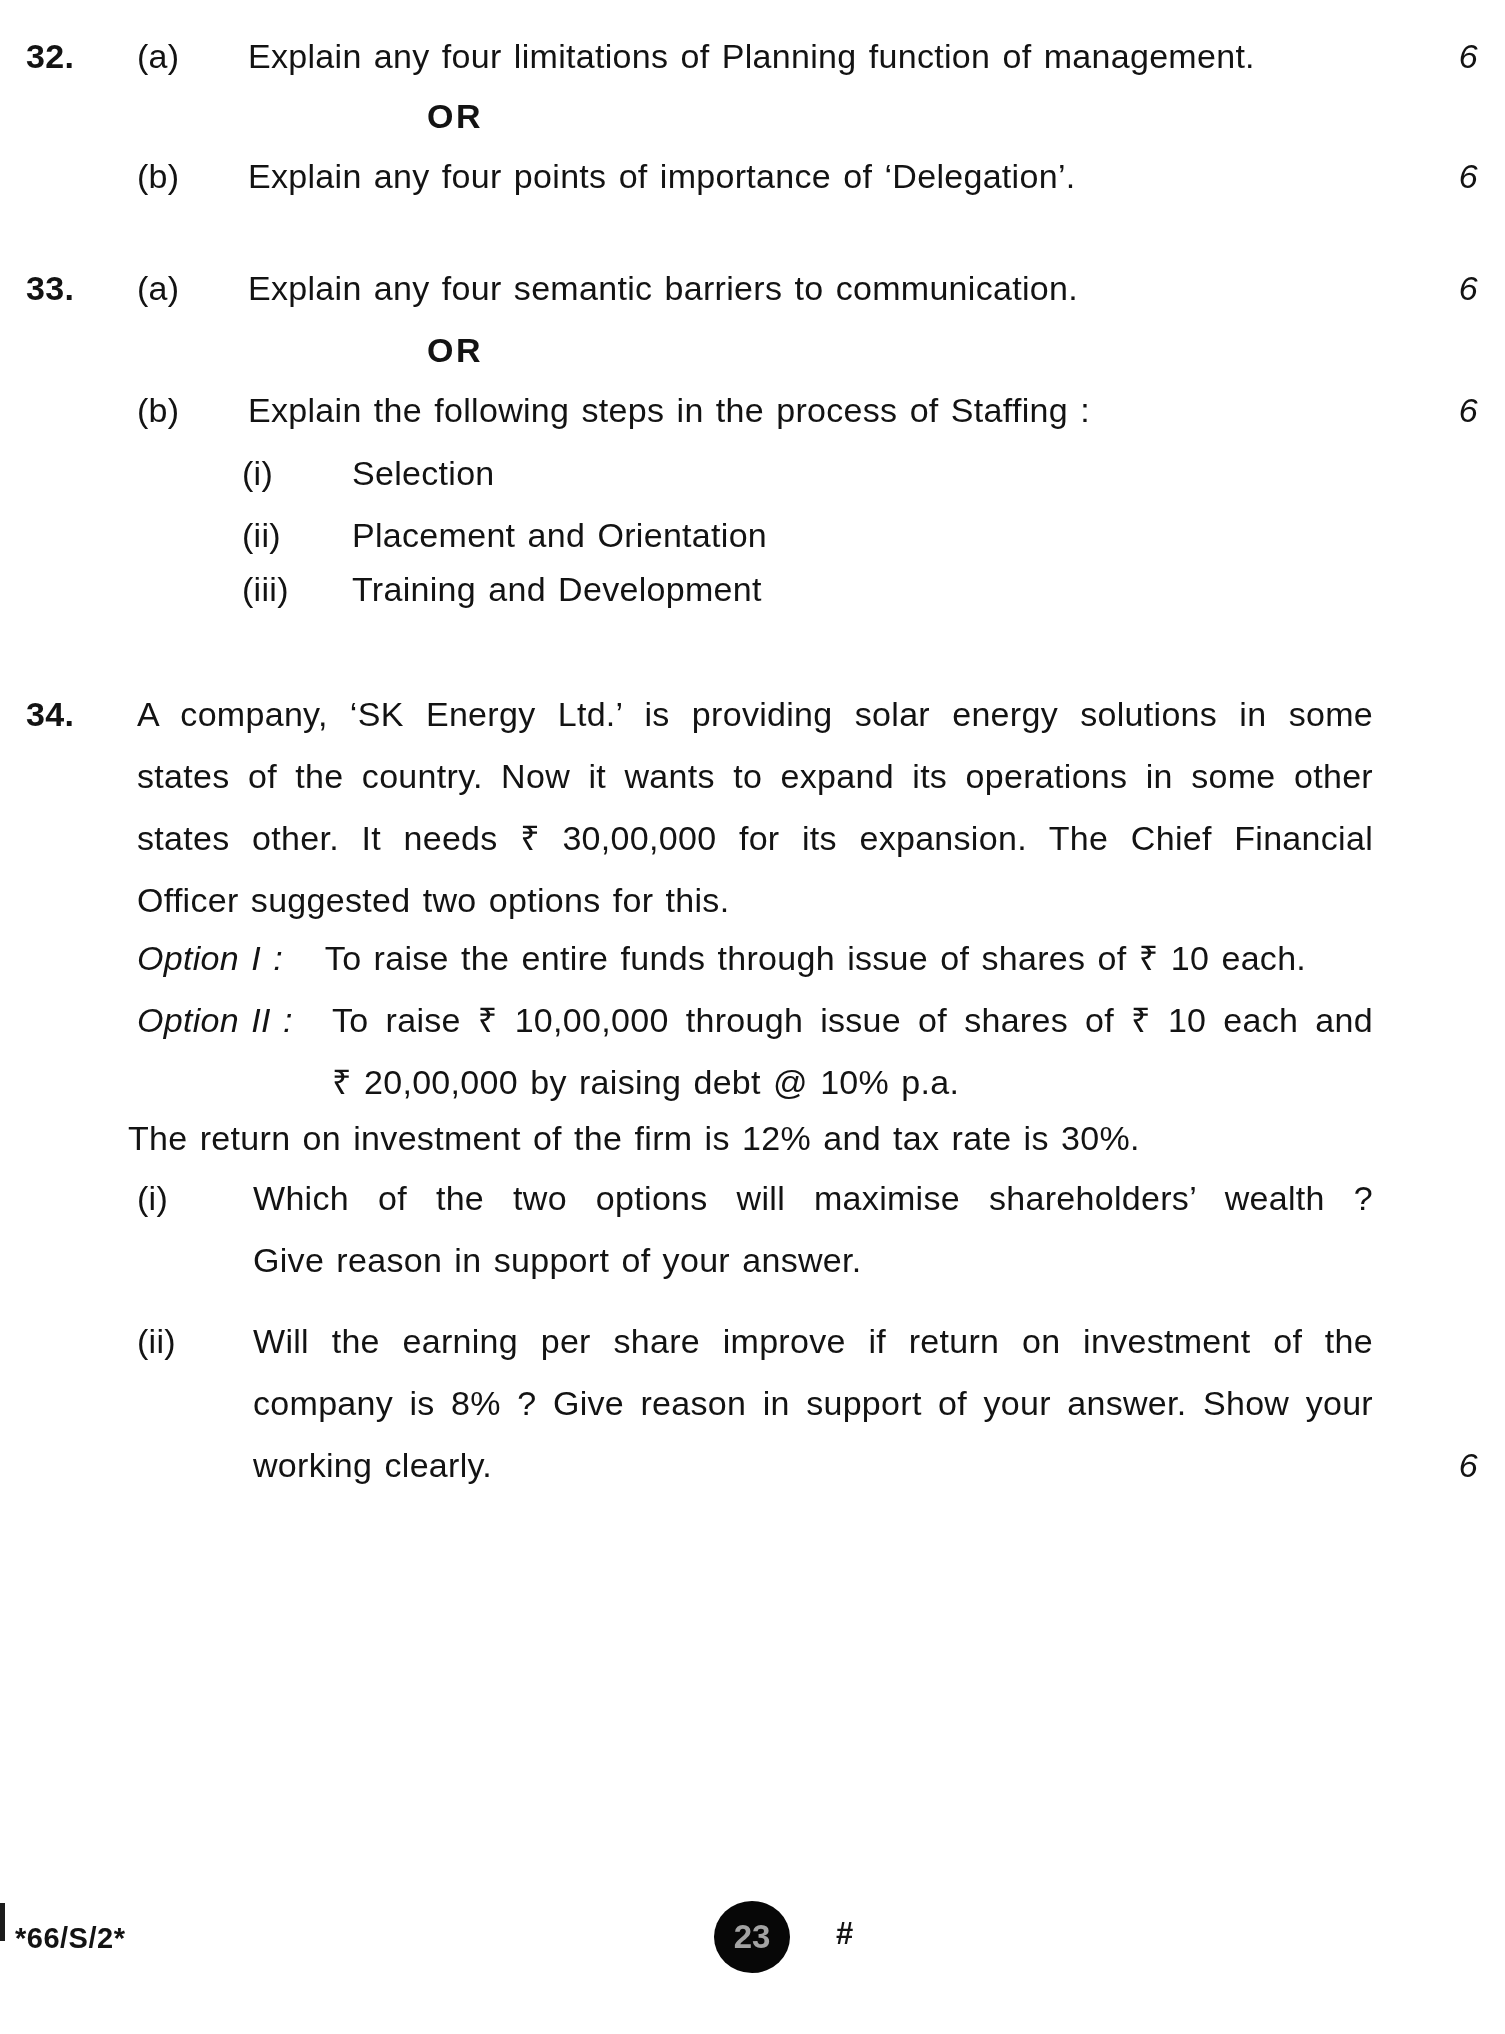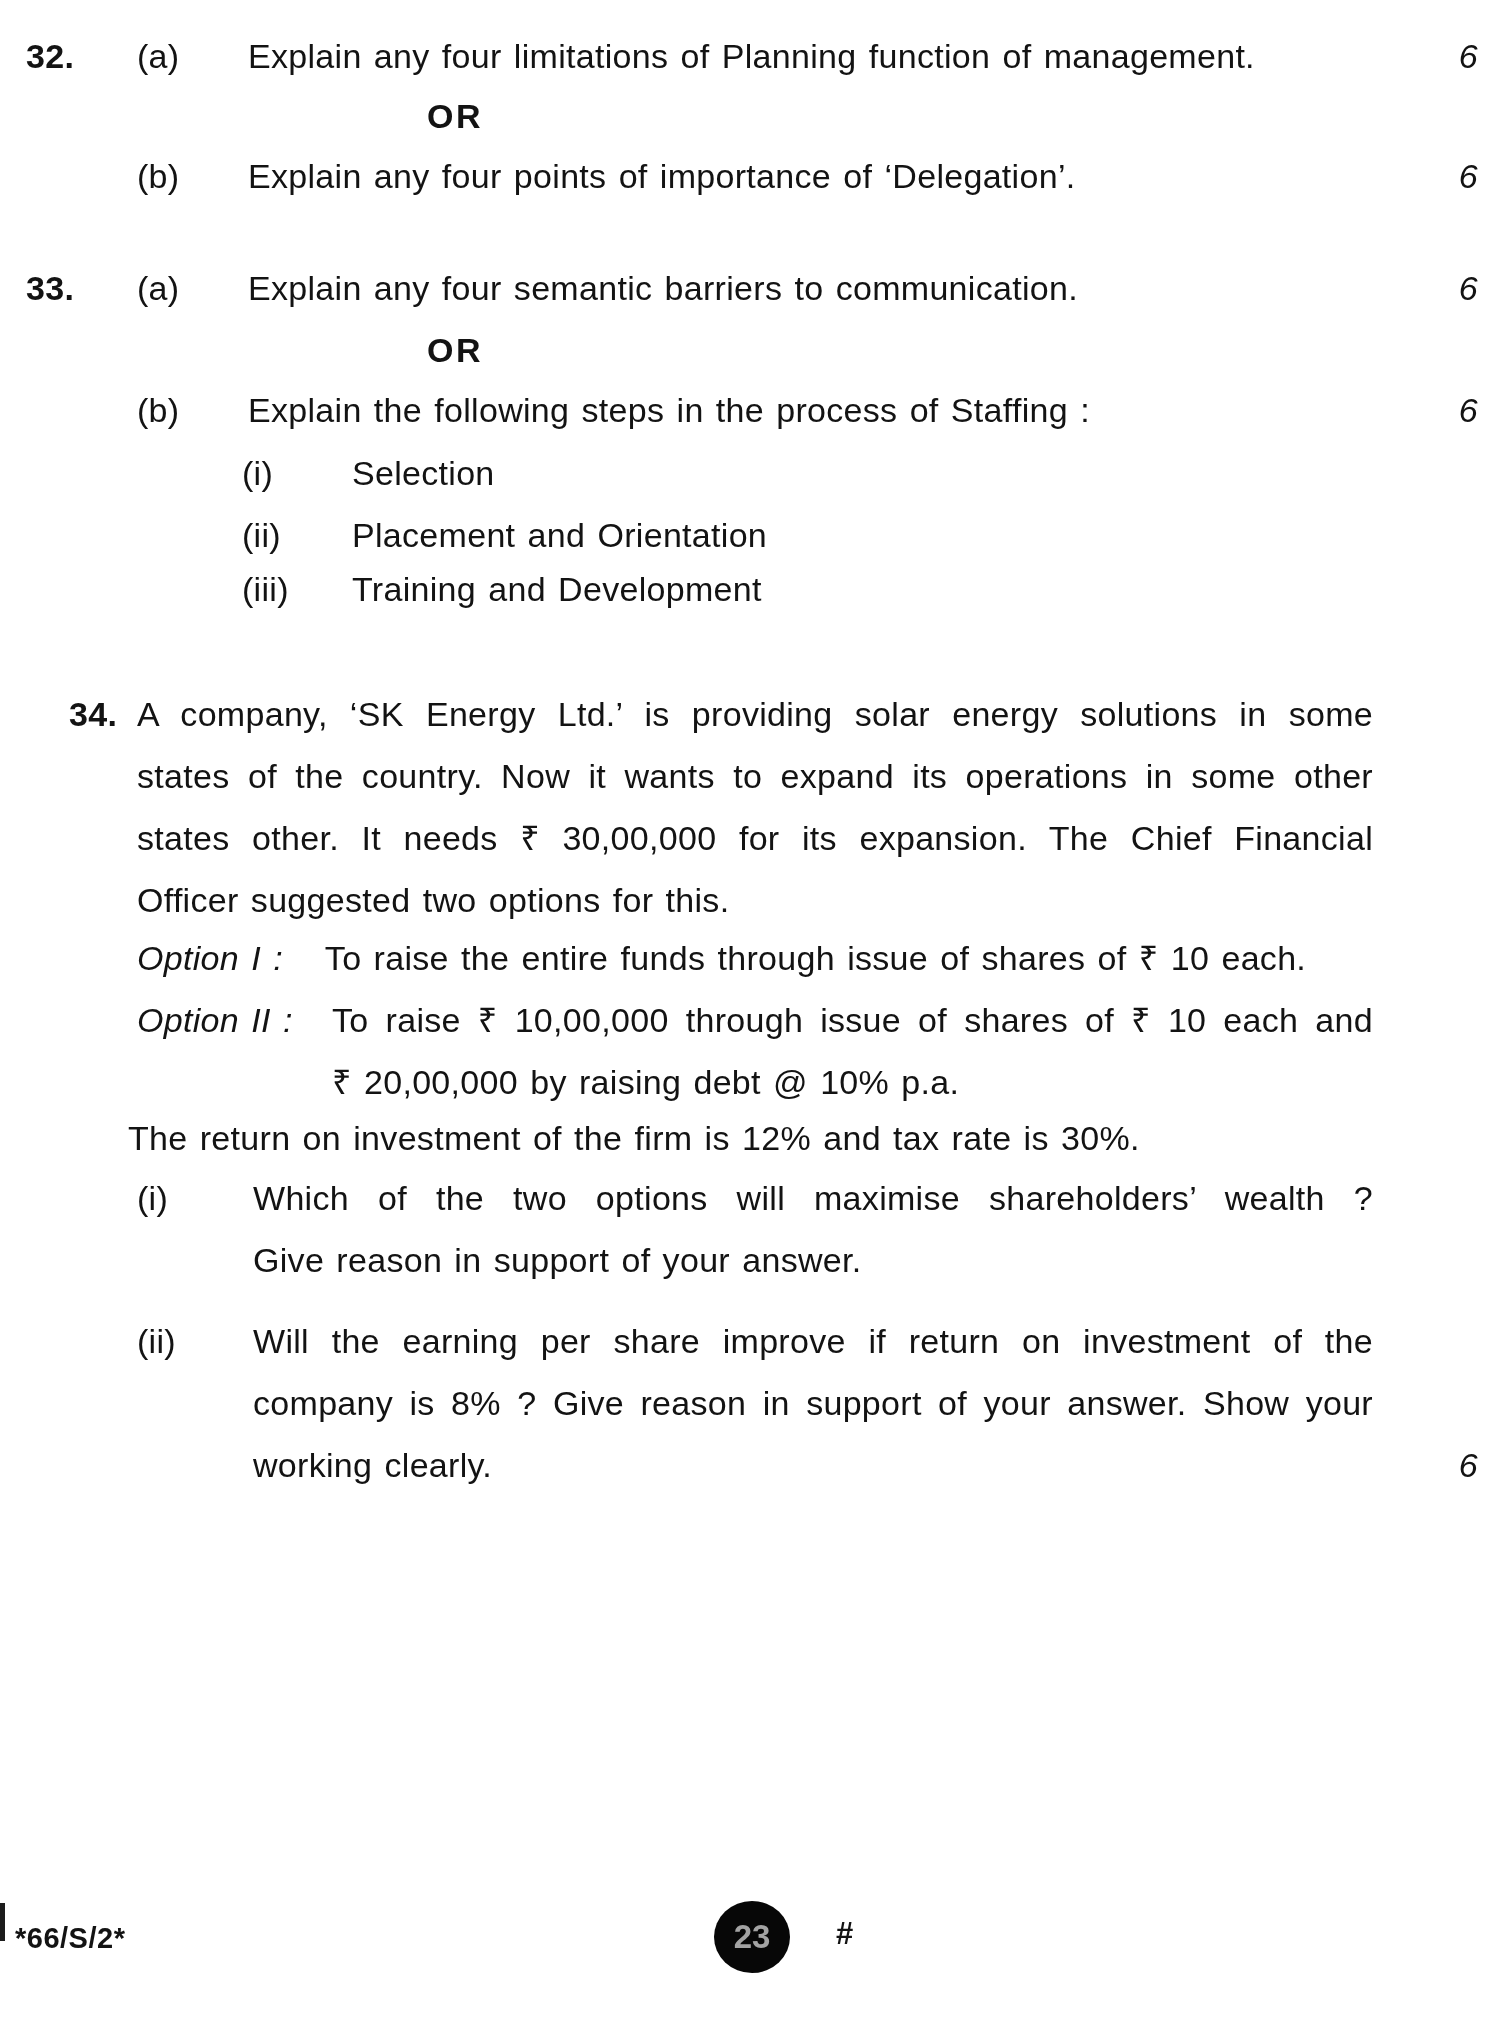--- a/index.html
+++ b/index.html
@@ -52,21 +52,21 @@
   <div class="line" style="left:248px; top:388px;">Explain the following steps in the process of Staffing :</div>
   <div class="line marks" style="left:1428px; top:388px;">6</div>
 
   <div class="line" style="left:242px; top:451px;">(i)</div>
   <div class="line" style="left:352px; top:451px;">Selection</div>
   <div class="line" style="left:242px; top:513px;">(ii)</div>
   <div class="line" style="left:352px; top:513px;">Placement and Orientation</div>
   <div class="line" style="left:242px; top:567px;">(iii)</div>
   <div class="line" style="left:352px; top:567px;">Training and Development</div>
 
-  <div class="line qnum" style="left:26px; top:692px;margin-left:43px;">34.</div>
+  <div class="line qnum" style="left:26px; top:692px;">34.</div>
 
   <div class="line just" style="left:137px; top:754px; width:1236px;">states of the country. Now it wants to expand its operations in some other</div>
   <div class="line just" style="left:137px; top:692px; width:1236px;">A company, ‘SK Energy Ltd.’ is providing solar energy solutions in some</div>
   <div class="line just" style="left:137px; top:816px; width:1236px;">states other. It needs ₹ 30,00,000 for its expansion. The Chief Financial</div>
   <div class="line" style="left:137px; top:878px;">Officer suggested two options for this.</div>
 
   <div class="line" style="left:137px; top:936px;">
     <span class="option-label">Option I :</span>
     <span style="display:inline-block; width:18px;"></span>
     <span>To raise the entire funds through issue of shares of ₹ 10 each.</span>

